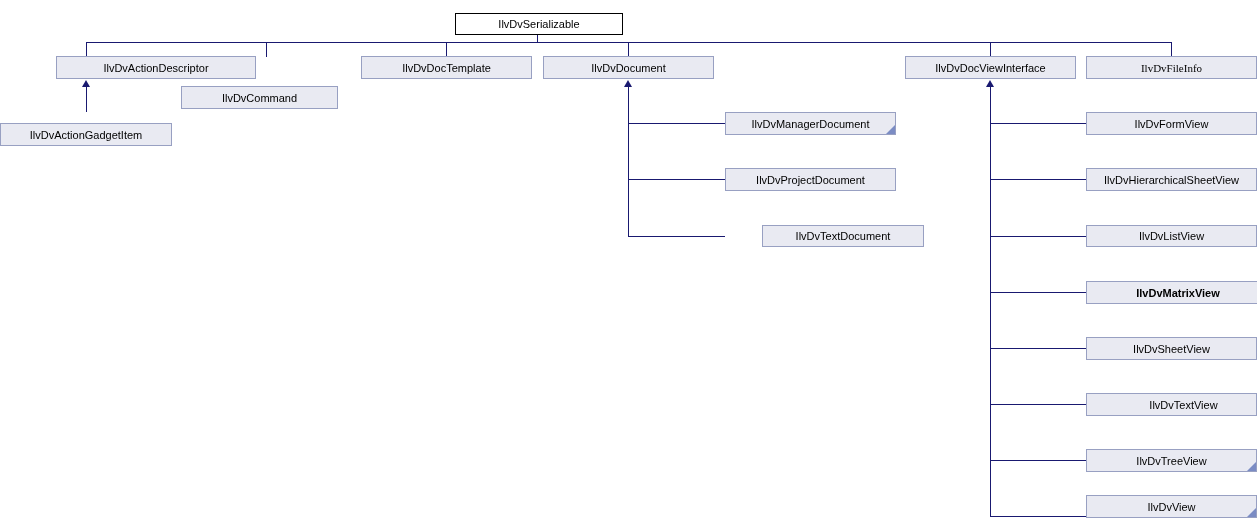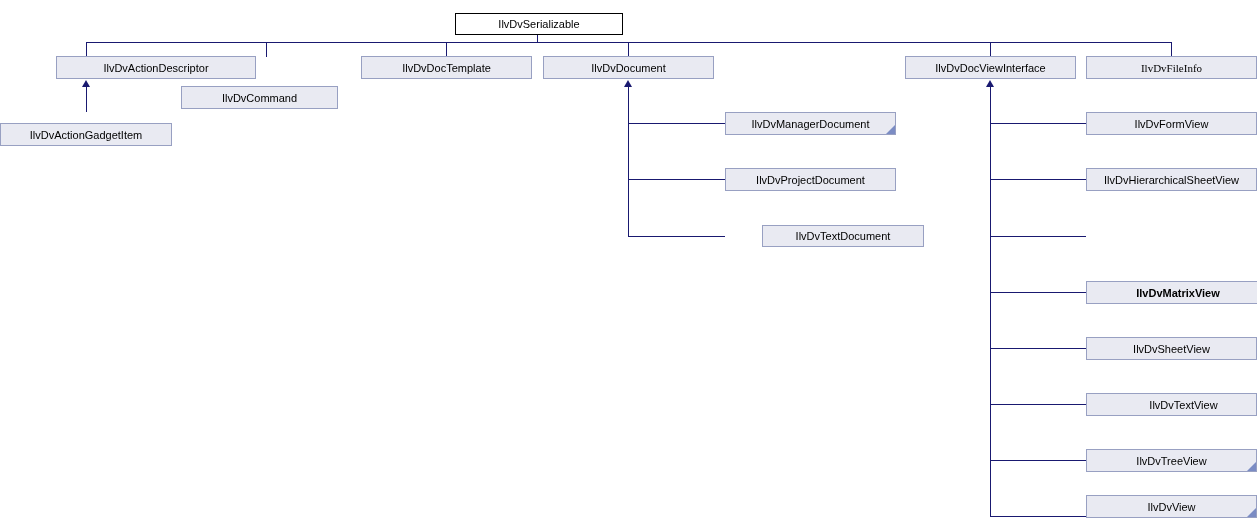--- a/index.html
+++ b/index.html
@@ -142,20 +142,23 @@
   <div class="node" style="left:725px; top:225px; width:162px; height:22px;margin-left:37px;">
     <span class="lbl">IlvDvTextDocument</span>
   </div>
 
   <div class="node" style="left:1086px; top:112px; width:171px;">
     <span class="lbl">IlvDvFormView</span>
   </div>
   <div class="node" style="left:1086px; top:168px; width:171px;">
     <span class="lbl">IlvDvHierarchicalSheetView</span>
   </div>
+  <div class="node" style="left:1086px; top:225px; width:171px; height:22px;">
+    <span class="lbl">IlvDvListView</span>
+  </div>
   <div class="node" style="left:1086px; top:281px; width:184px;font-weight:bold;">
     <span class="lbl">IlvDvMatrixView</span>
   </div>
   <div class="node" style="left:1086px; top:337px; width:171px;">
     <span class="lbl">IlvDvSheetView</span>
   </div>
   <div class="node" style="left:1086px; top:393px; width:171px;padding-left:24px;">
     <span class="lbl">IlvDvTextView</span>
   </div>
   <div class="node" style="left:1086px; top:449px; width:171px;">

